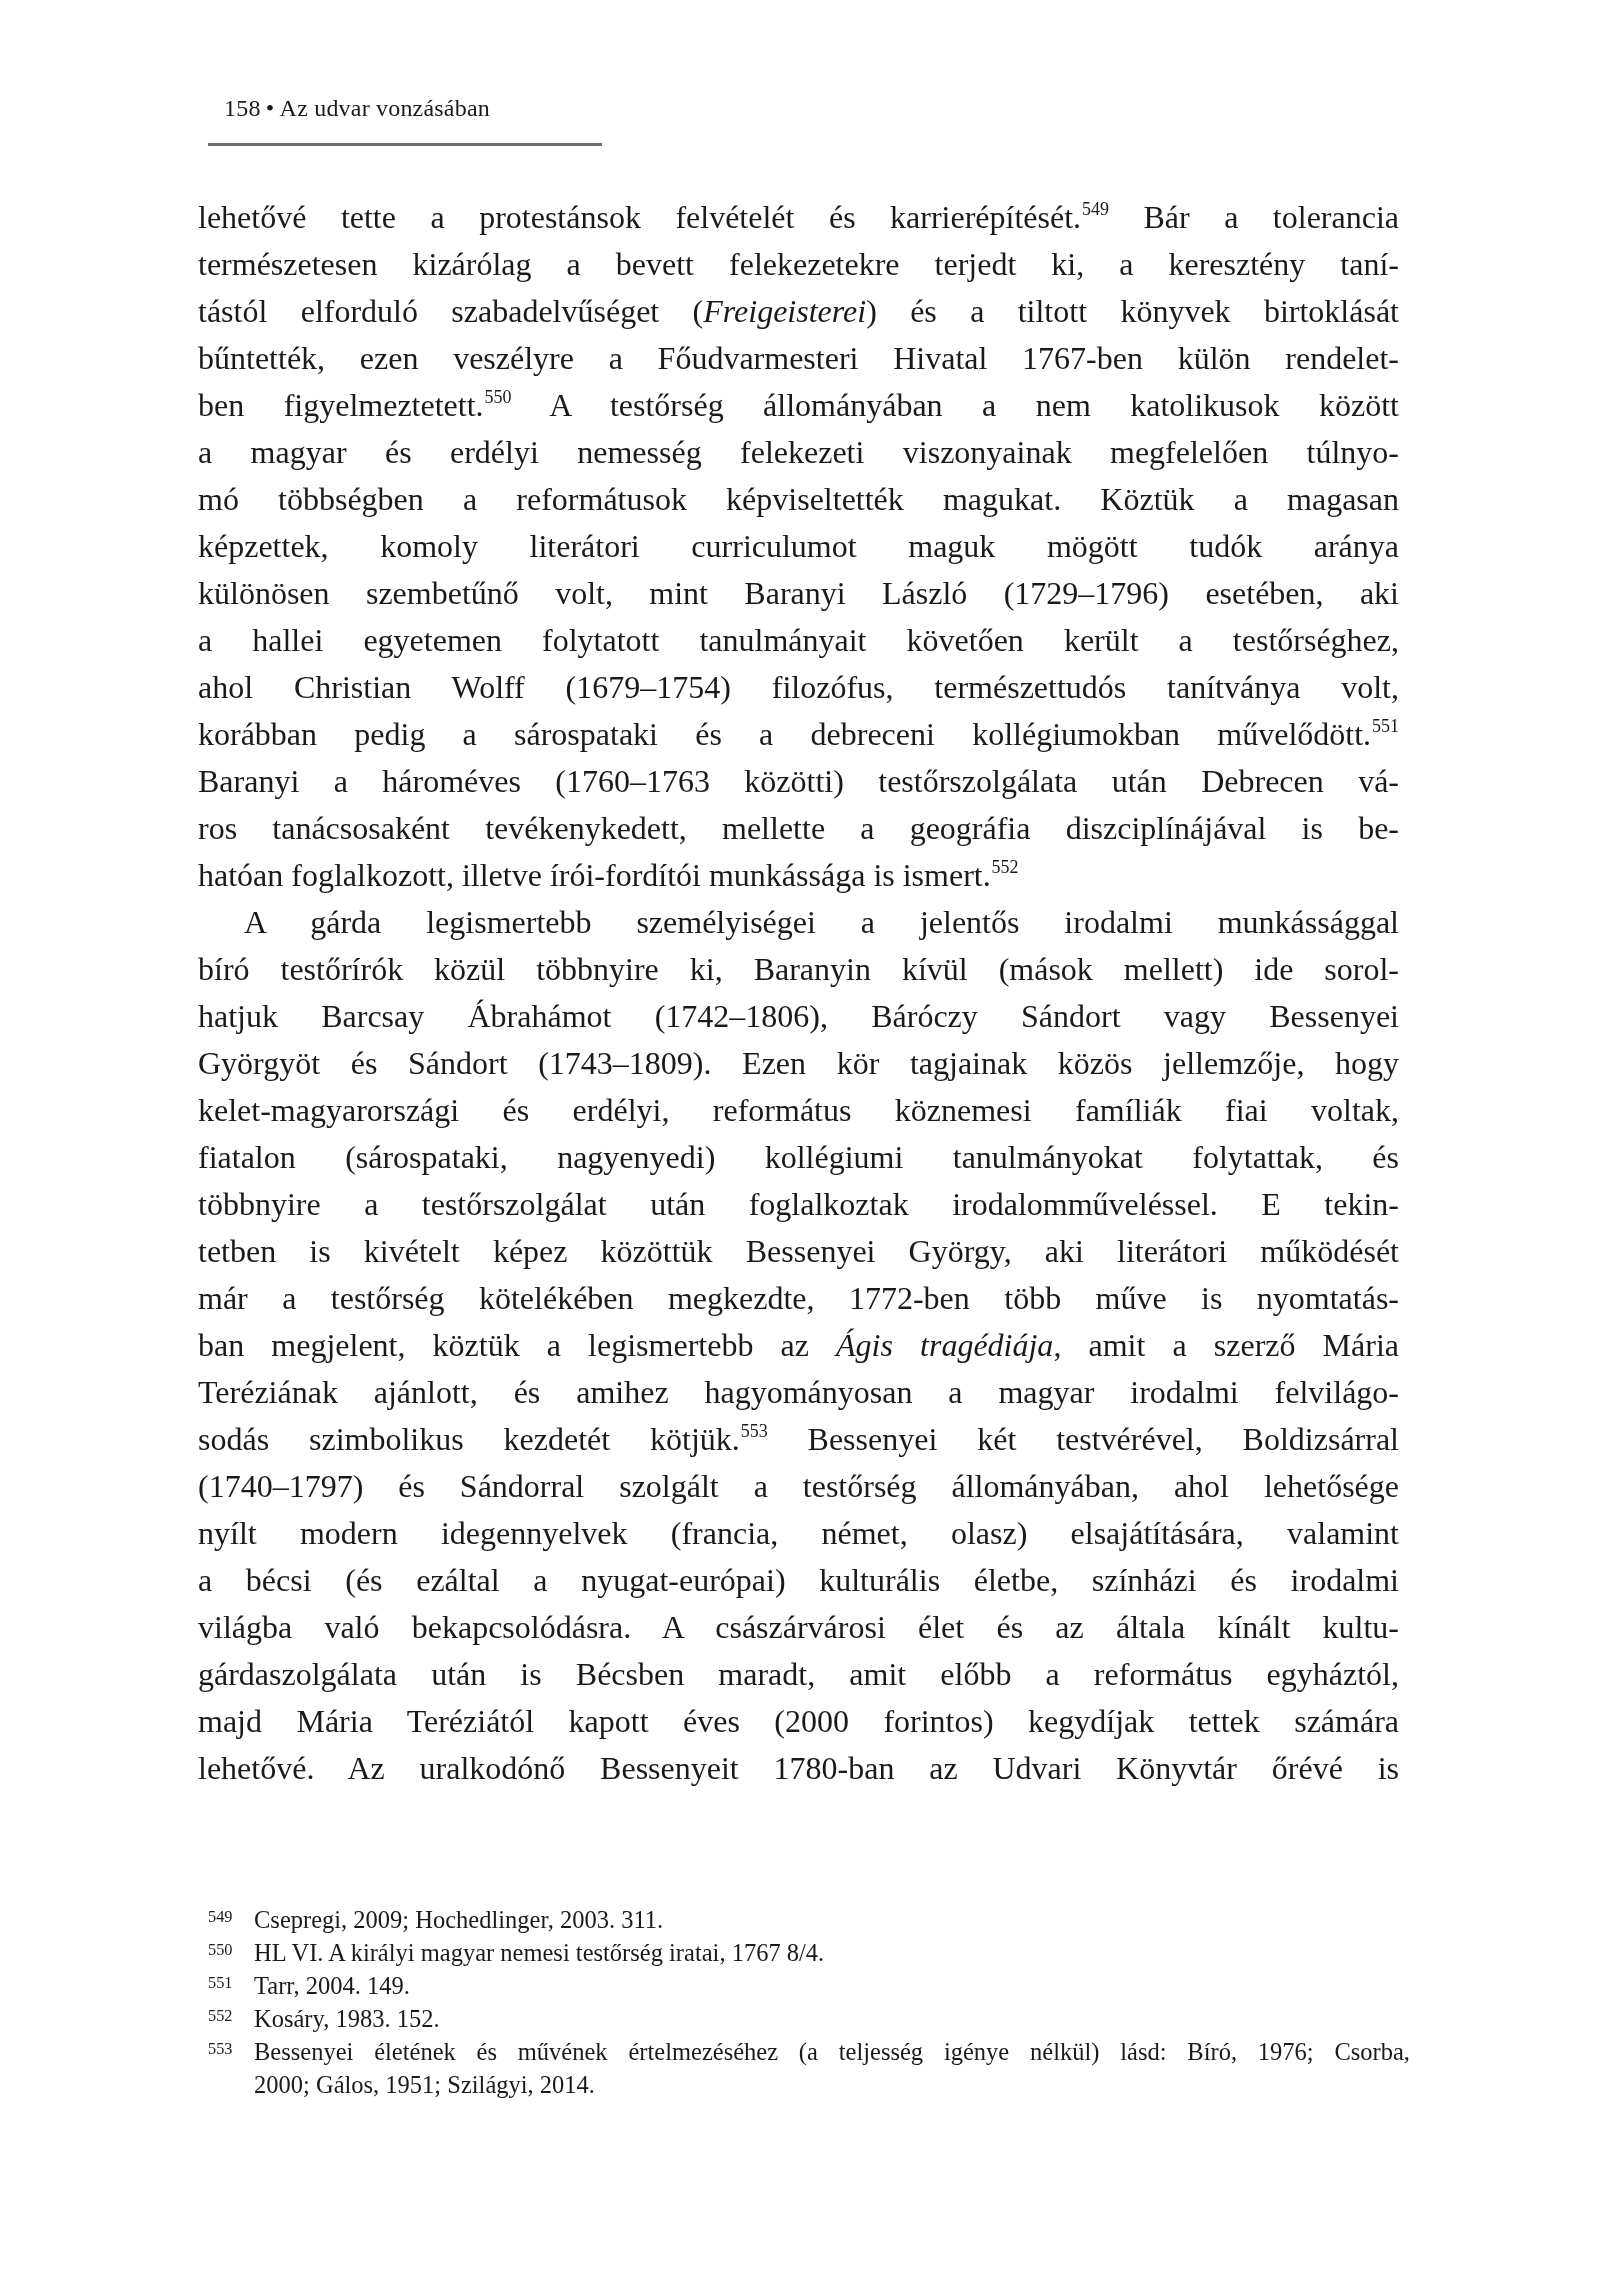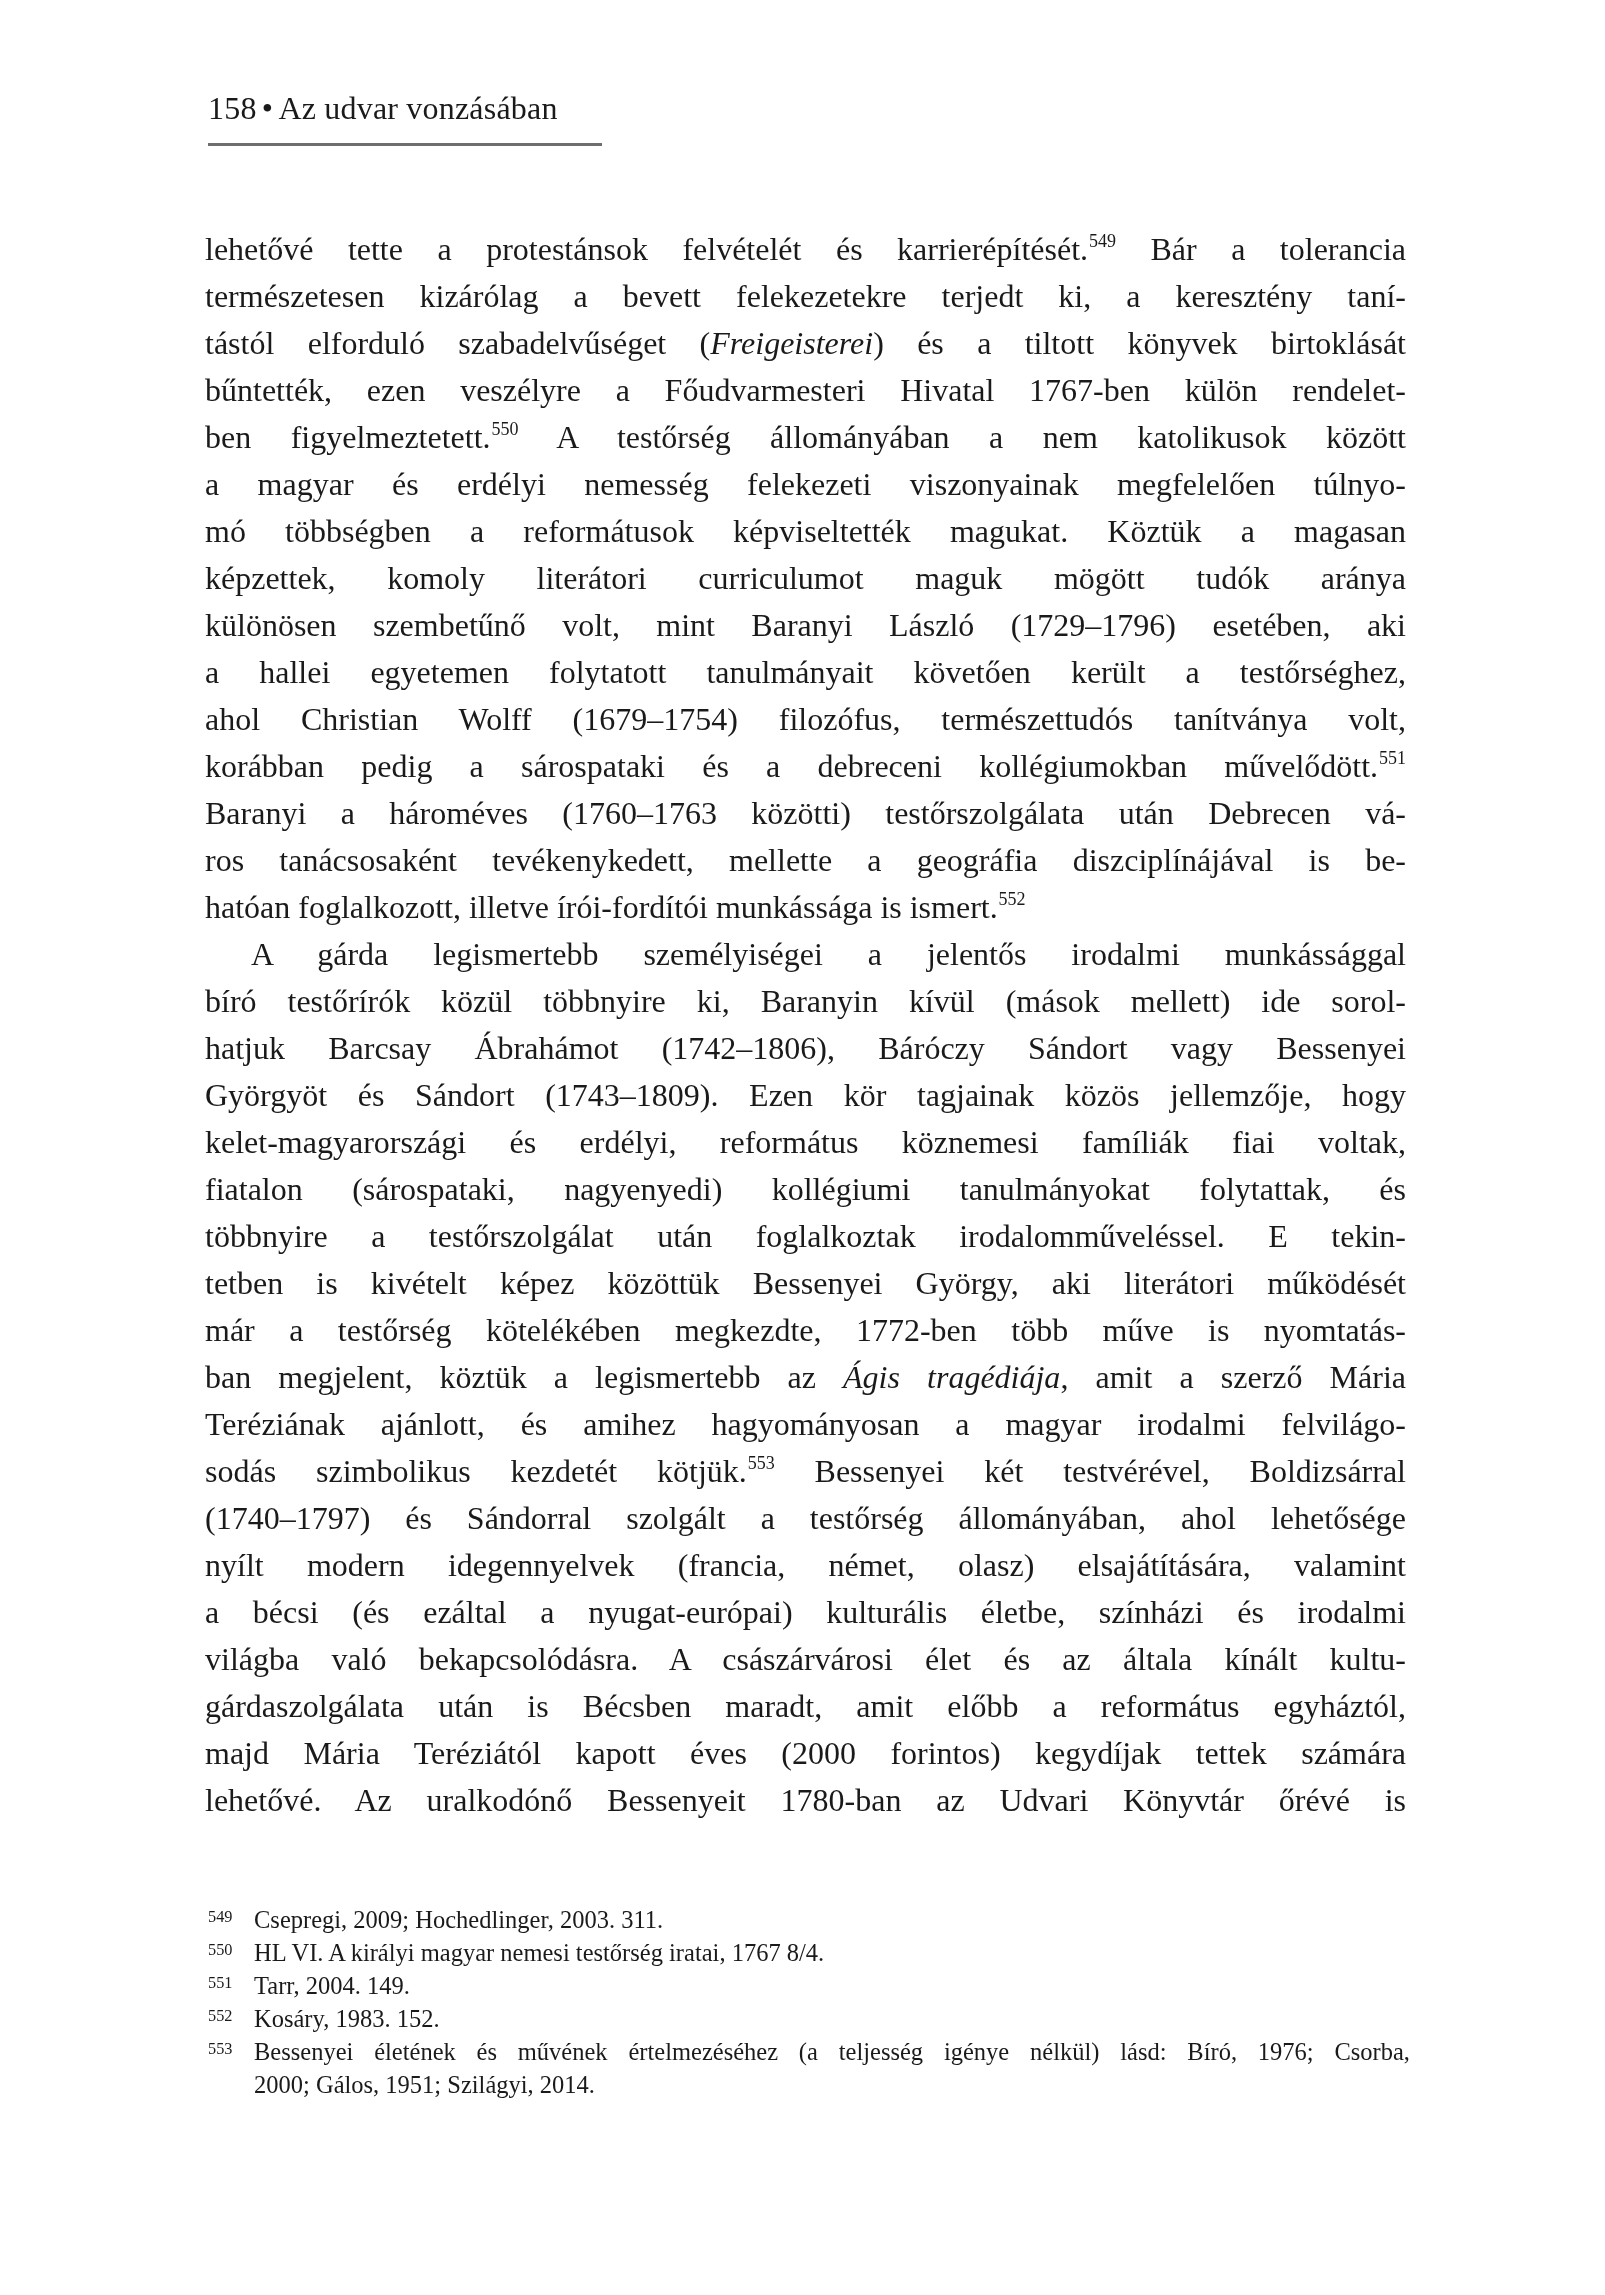--- a/index.html
+++ b/index.html
@@ -10,46 +10,45 @@
   body {
     width: 1605px;
     height: 2295px;
     position: relative;
     overflow: hidden;
     color: #1a1a1a;
     font-family: "Liberation Serif", "DejaVu Serif", serif;
   }
   .running-head {
     position: absolute;
-    left: 208px;
+    left: 224px;
     top: 89px;
-    font-size: 32px;
+    font-size: 24px;
     line-height: 38px;
     letter-spacing: 0.2px;
     white-space: nowrap;
     text-align: center;
   }
   .running-head .bullet {
     display: inline-block;
     margin: 0 5.2px;
   }
   .head-rule {
     position: absolute;
     left: 208px;
     top: 143px;
     width: 394px;
     height: 2.6px;
     background: #6e6e6e;
   }
   .body-text {
     position: absolute;
-    left: 205px;
+    left: 198px;
     top: 194px;
     width: 1201px;
-    margin-top: 32px;
   }
   .line {
     display: block;
     height: 47px;
     line-height: 47px;
     font-size: 32px;
     text-align: justify;
     text-align-last: justify;
     white-space: nowrap;
     overflow: visible;

